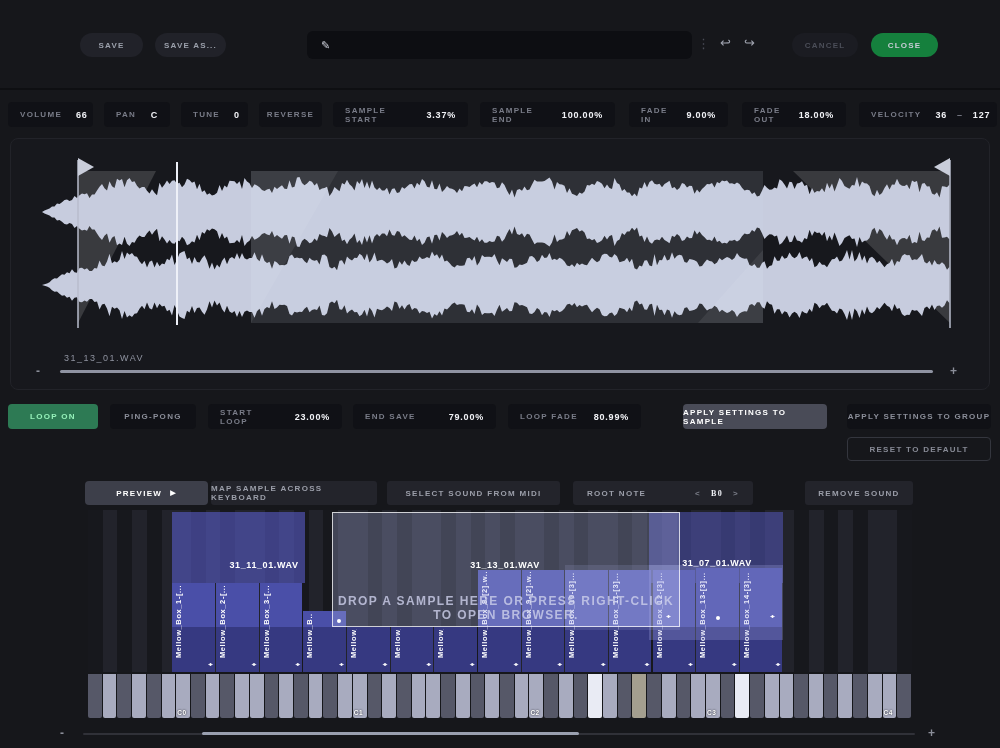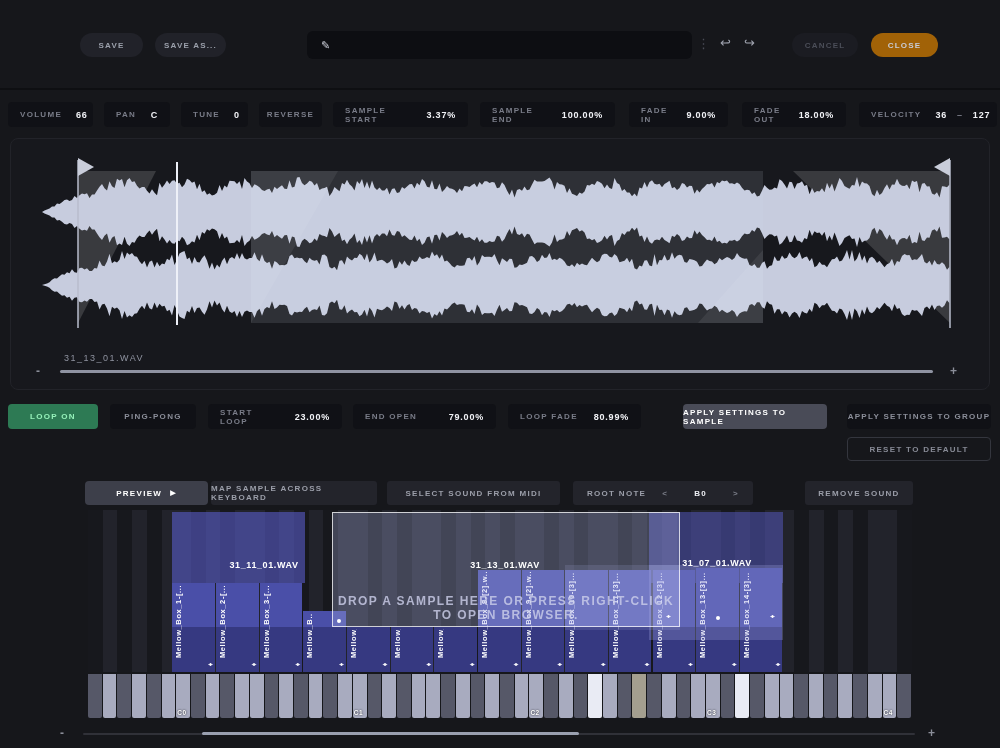--- a/index.html
+++ b/index.html
@@ -108,21 +108,21 @@
 
 <div class="abs" id="title-field">
   <span class="icon-btn" style="font-size:11px; color:#c9ccd6;">✎</span>
 </div>
 
 <span class="abs" style="left:697px; top:36px; font-size:13px; color:#4a4d57;">⋮</span>
 <span class="abs icon-btn" style="left:720px; top:35px;">↩</span>
 <span class="abs icon-btn" style="left:744px; top:35px;">↪</span>
 
 <div class="abs pill" style="left:792px; top:33px; width:66px; height:24px; background:#1b1c22; color:#4b4e58;">CANCEL</div>
-<div class="abs pill" style="left:871px; top:33px; width:67px; height:24px; background:#a16207; color:#c9ccd6;">CLOSE</div>
+<div class="abs pill" style="left:871px; top:33px; width:67px; height:24px; background:#15803d; color:#c9ccd6;">CLOSE</div>
 
 <div class="abs hdr-divider"></div>
 
 <div class="abs chip" style="left:8px; top:102px; width:85px;">
   <span class="lbl">VOLUME</span>
   <span class="val">66</span>
 </div>
 <div class="abs chip" style="left:104px; top:102px; width:66px;">
   <span class="lbl">PAN</span>
   <span class="val">C</span>
@@ -180,41 +180,41 @@
 <div class="abs track" style="left:60px; top:370px; width:873px; height:3px; background:#8f93a2;"></div>
 <span class="abs scroll-plus" style="left:950px; top:364px;">+</span>
 
 <div class="abs greenbtn" style="left:8px; top:404px; width:90px; height:25px;">LOOP ON</div>
 <div class="abs darkbtn" style="left:110px; top:404px; width:86px; height:25px;">PING-PONG</div>
 <div class="abs chip" style="left:208px; top:404px; width:134px;">
   <span class="lbl">START LOOP</span>
   <span class="val">23.00%</span>
 </div>
 <div class="abs chip" style="left:353px; top:404px; width:143px;">
-  <span class="lbl">END OPEN</span>
+  <span class="lbl">END SAVE</span>
   <span class="val">79.00%</span>
 </div>
 <div class="abs chip" style="left:508px; top:404px; width:133px;">
   <span class="lbl">LOOP FADE</span>
   <span class="val">80.99%</span>
 </div>
 <div class="abs litebtn" style="left:683px; top:404px; width:144px; height:25px;">APPLY SETTINGS TO SAMPLE</div>
 <div class="abs darkbtn" style="left:847px; top:404px; width:144px; height:25px;">APPLY SETTINGS TO GROUP</div>
 <div class="abs outlinebtn" style="left:847px; top:437px; width:144px; height:24px;">RESET TO DEFAULT</div>
 
 <div class="abs litebtn" style="left:85px; top:481px; width:123px; height:24px; background:#3d3f4a; gap:8px;">
   <span>PREVIEW</span>
   <span style="font-size:7px;">▶</span>
 </div>
 <div class="abs toolbtn" style="left:211px; top:481px; width:166px; height:24px;">MAP SAMPLE ACROSS KEYBOARD</div>
 <div class="abs toolbtn" style="left:387px; top:481px; width:173px; height:24px;">SELECT SOUND FROM MIDI</div>
 <div class="abs toolbtn" style="left:573px; top:481px; width:180px; height:24px; justify-content:flex-start; padding:0 14px;">
   <span>ROOT NOTE</span>
   <span style="margin-left:auto; color:#7a7d88;">&lt;</span>
-  <span style="margin:0 26px; color:#eef0f5;">B0</span>
+  <span style="margin:0 10px; color:#eef0f5;font-family:Liberation Serif, serif;">B0</span>
   <span style="color:#7a7d88;">&gt;</span>
 </div>
 <div class="abs toolbtn" style="left:805px; top:481px; width:108px; height:24px;">REMOVE SOUND</div>
 
 <div class="abs" id="zones">
     <div class="zone-col" style="left: 0px; width: 14.714px; background: rgb(23, 24, 29);"></div>
     <div class="zone-col" style="left: 14.714px; width: 14.714px; background: rgb(34, 35, 43);"></div>
     <div class="zone-col" style="left: 29.428px; width: 14.714px; background: rgb(23, 24, 29);"></div>
     <div class="zone-col" style="left: 44.142px; width: 14.714px; background: rgb(34, 35, 43);"></div>
     <div class="zone-col" style="left: 58.856px; width: 14.714px; background: rgb(23, 24, 29);"></div>

